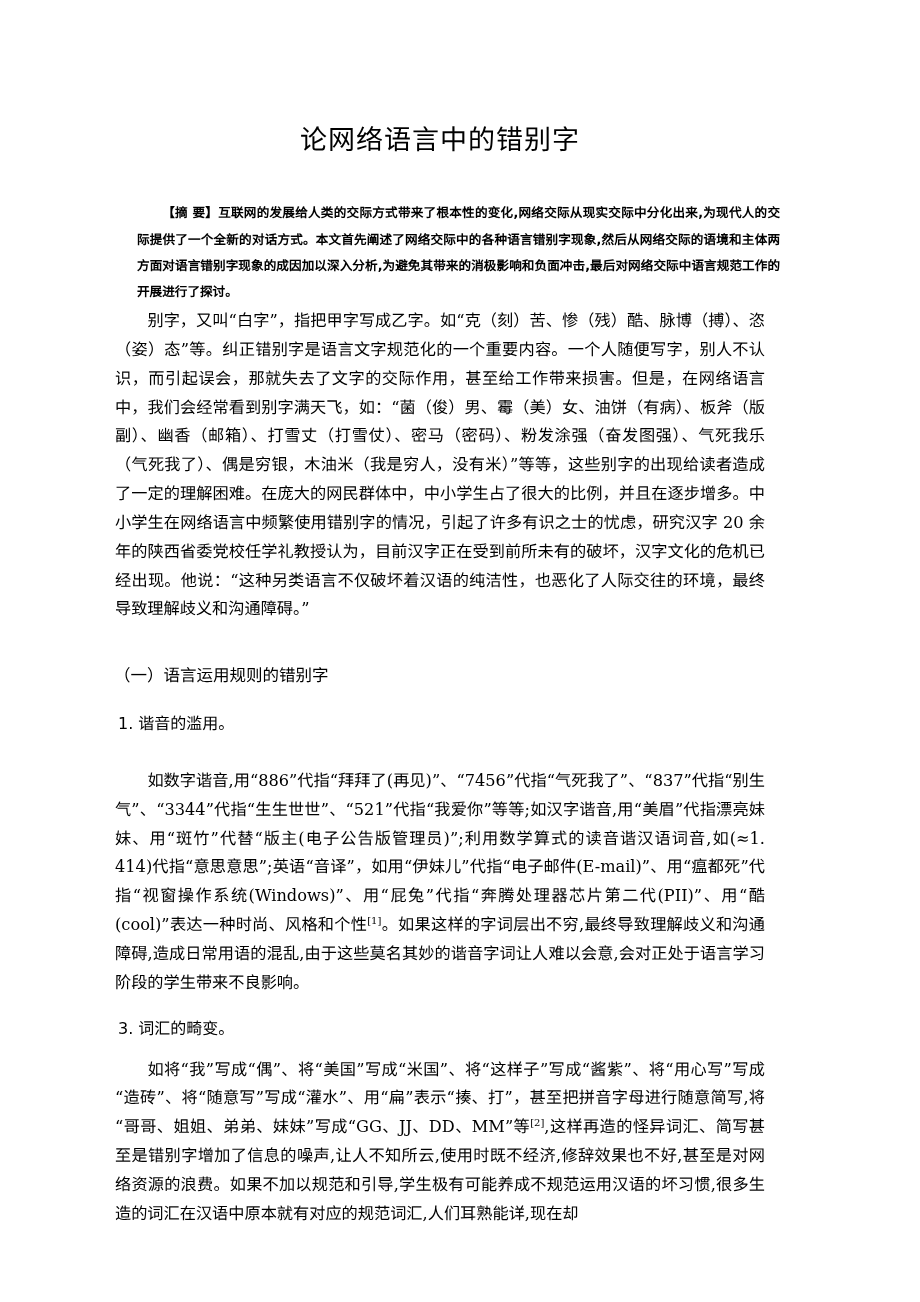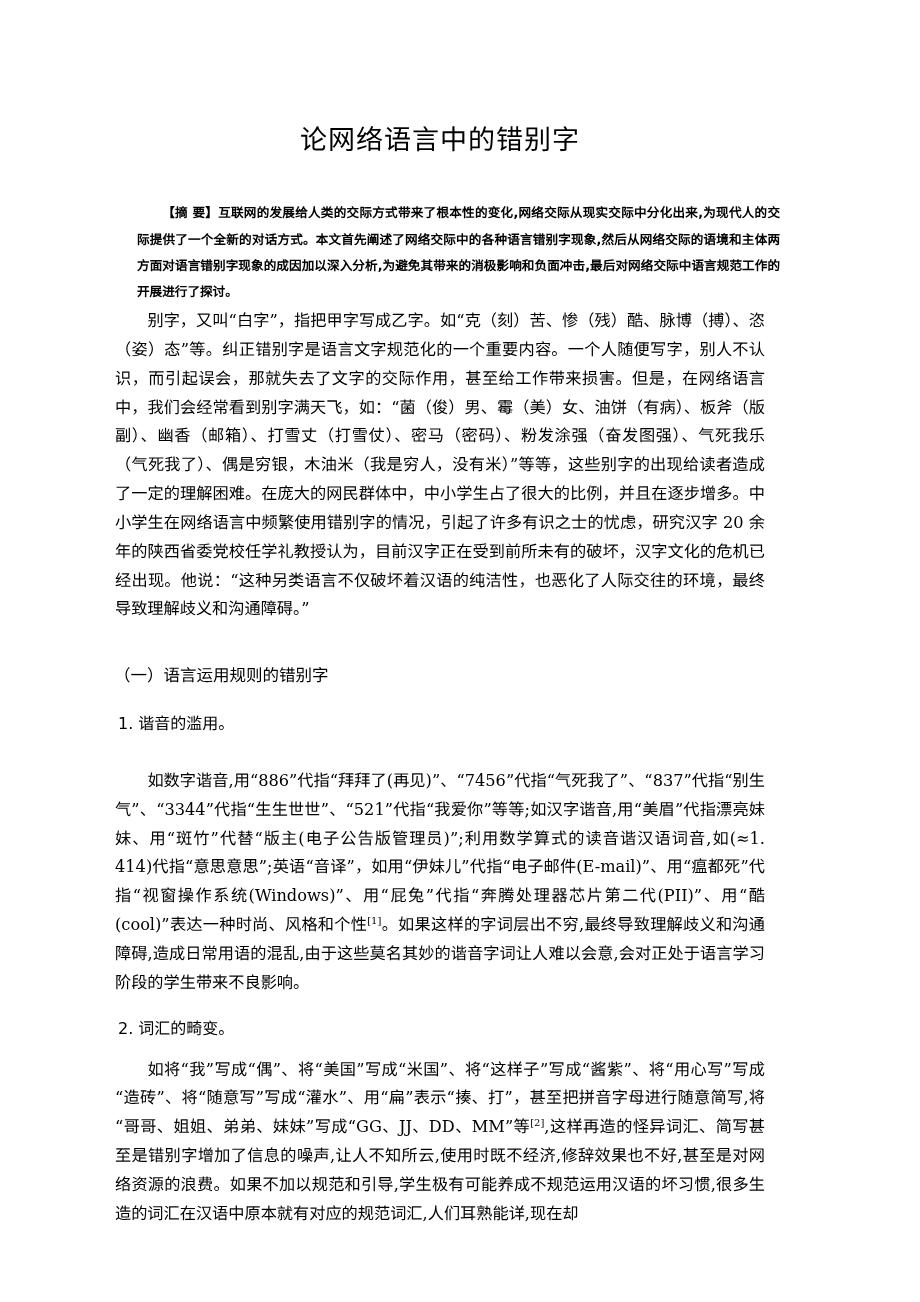--- a/index.html
+++ b/index.html
@@ -140,19 +140,19 @@
 
 
   <h3 class="h2">（一）语言运用规则的错别字</h3>
 
   <h4 class="h3">1. 谐音的滥用。</h4>
 
   <p class="body-p sec-body">
     <span>如数字谐音,用“886”代指“拜拜了(再见)”、“7456”代指“气死我了”、“837”代指“别生气”、“3344”代指“生生世世”、“521”代指“我爱你”等等;如汉字谐音,用“美眉”代指漂亮妹妹、用“斑竹”代替“版主(电子公告版管理员)”;利用数学算式的读音谐汉语词音,如(≈1. 414)代指“意思意思”;英语“音译”，如用“伊妹儿”代指“电子邮件(E-mail)”、用“瘟都死”代指“视窗操作系统(Windows)”、用“屁兔”代指“奔腾处理器芯片第二代(PII)”、用“酷(cool)”表达一种时尚、风格和个性</span><sup>[1]</sup><span>。如果这样的字词层出不穷,最终导致理解歧义和沟通障碍,造成日常用语的混乱,由于这些莫名其妙的谐音字词让人难以会意,会对正处于语言学习阶段的学生带来不良影响。</span>
   </p>
 
-  <h4 class="h3 tight">2. 词汇的畸变。</h4>
+  <h4 class="h3 tight">3. 词汇的畸变。</h4>
 
   <p class="body-p">
     <span>如将“我”写成“偶”、将“美国”写成“米国”、将“这样子”写成“酱紫”、将“用心写”写成“造砖”、将“随意写”写成“灌水”、用“扁”表示“揍、打”，甚至把拼音字母进行随意简写,将“哥哥、姐姐、弟弟、妹妹”写成“GG、JJ、DD、MM”等</span><sup>[2]</sup><span>,这样再造的怪异词汇、简写甚至是错别字增加了信息的噪声,让人不知所云,使用时既不经济,修辞效果也不好,甚至是对网络资源的浪费。如果不加以规范和引导,学生极有可能养成不规范运用汉语的坏习惯,很多生造的词汇在汉语中原本就有对应的规范词汇,人们耳熟能详,现在却</span>
   </p>
 
 </div>
 
 </body></html>

